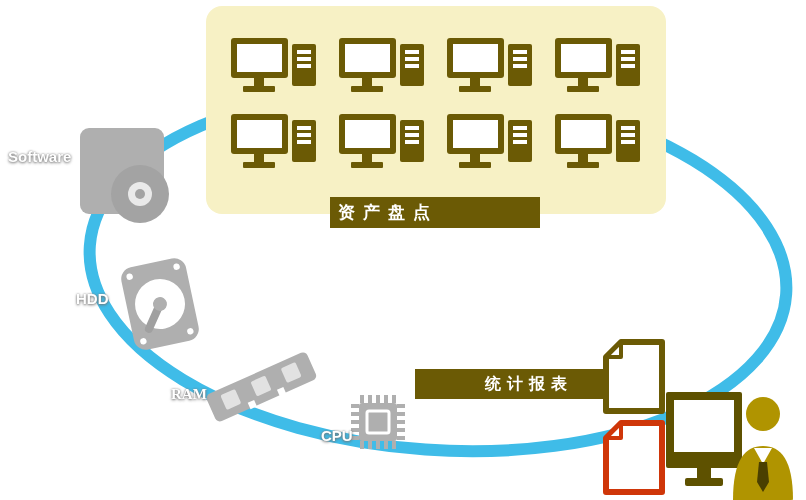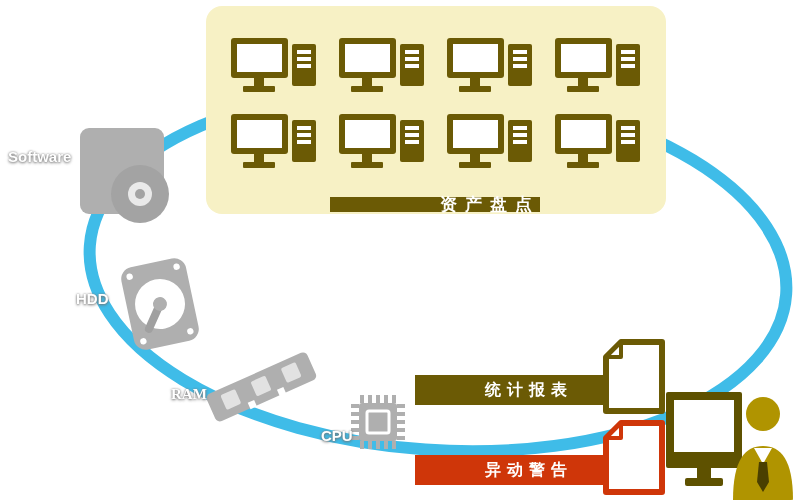--- a/index.html
+++ b/index.html
@@ -18,28 +18,28 @@
   .s-olive { stroke:var(--c-olive); fill:#fff; }
   .s-red   { stroke:var(--c-red); fill:#fff; }
   .st-gray { stroke:var(--c-gray); }
   .ring-ellipse { stroke:var(--c-blue); fill:none; }
 
   .panel { left:206px; top:6px; width:460px; height:208px;
            background:var(--c-cream); border-radius:16px; }
   .computers { display:flex; flex-wrap:wrap; justify-content:center;
                column-gap:20px; row-gap:12px; padding:30px 22px 0 22px; }
 
-  .badge { left:330px; top:197px; width:210px; height:15px;
+  .badge { left:330px; top:197px; width:210px; height:31px;
            background:var(--c-olive); color:#fff; font-weight:bold; font-size:17px;
-           display:flex; align-items:center; justify-content:flex-end;
+           display:flex; align-items:center; justify-content:flex-start;
            letter-spacing:8px; text-indent:8px; }
 
   .bar { width:222px; height:30px; color:#fff; font-weight:bold; font-size:16px;
          display:flex; align-items:center; justify-content:center;
-         letter-spacing:6px; text-indent:6px;margin-top:6px; }
+         letter-spacing:6px; text-indent:6px; }
   .bar-olive { left:415px; top:369px; background:var(--c-olive); }
   .bar-red   { left:415px; top:449px; background:var(--c-red); }
 
   .hw-label { color:#fff; font-size:15px; font-weight:bold;
               text-shadow:0 1px 3px rgba(110,110,110,.95), 0 0 2px rgba(140,140,140,.9); }
   .lbl-software { left:8px;   top:148px; }
   .lbl-hdd      { left:76px;  top:290px; }
   .lbl-ram      { left:171px; top:386px;font-family:Liberation Serif, serif; }
   .lbl-cpu      { left:313px; top:427px;padding-left:8px; }
 
@@ -200,23 +200,20 @@
   </div>
 
   <div class="abs bar bar-olive">
     <span>统计报表</span>
   </div>
   <svg class="abs doc-report" width="70" height="78" viewBox="0 0 70 78">
     <path d="M22 4 L63 4 L63 73 L7 73 L7 19 Z" stroke-width="6" stroke-linejoin="round" class="s-olive"></path>
     <path d="M22 4 L22 19 L7 19 Z" stroke-width="4" stroke-linejoin="round" class="s-olive"></path>
   </svg>
 
-  <div class="abs bar bar-red">
-    <span>异动警告</span>
-  </div>
   <svg class="abs doc-alert" width="70" height="78" viewBox="0 0 70 78">
     <path d="M22 4 L63 4 L63 73 L7 73 L7 19 Z" stroke-width="6" stroke-linejoin="round" class="s-red"></path>
     <path d="M22 4 L22 19 L7 19 Z" stroke-width="4" stroke-linejoin="round" class="s-red"></path>
   </svg>
 
   <svg class="abs admin" width="150" height="112" viewBox="0 0 150 112">
     <g>
       <rect x="13" y="4" width="76" height="76" rx="2" class="f-odark"></rect>
       <rect x="21" y="12" width="60" height="52" class="f-white"></rect>
       <rect x="44" y="80" width="14" height="10" class="f-odark"></rect>

